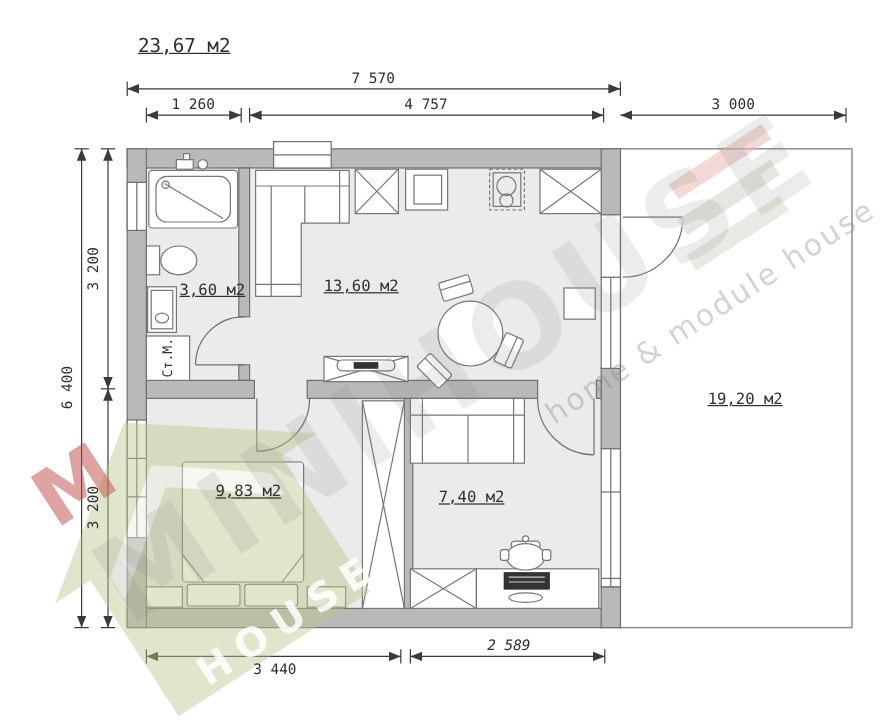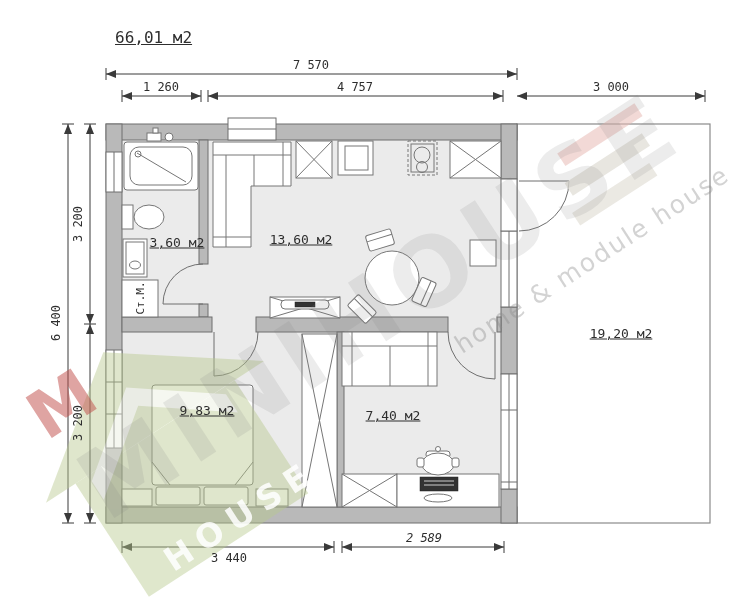--- a/index.html
+++ b/index.html
@@ -270,21 +270,21 @@
       <rect x="-38" y="-42" width="92" height="15" fill="#e8b9b4" opacity="0.55"></rect>
       <rect x="-48" y="-13" width="92" height="15" fill="#e2e0d8" opacity="0.8"></rect>
       <rect x="-58" y="16" width="92" height="15" fill="#e6e4dc" opacity="0.8"></rect>
     </g>
   </svg>
   <div class="wm lab wm-brand">MINIHOUSE</div>
   <div class="wm lab wm-tag">home &amp; module house</div>
   <div class="wm lab wm-house">HOUSE</div>
   <div class="wm lab wm-m">M</div>
 
-  <div class="lab title" style="left:115px;top:28px;">66,01 м2</div>
+  <div class="lab title" style="left:115px;top:28px;">23,67 м2</div>
 
   <div class="lab dim" style="left:311px;top:58px;">7 570</div>
   <div class="lab dim" style="left:161px;top:80px;">1 260</div>
   <div class="lab dim" style="left:355px;top:80px;">4 757</div>
   <div class="lab dim" style="left:611px;top:80px;">3 000</div>
   <div class="lab vdim" style="left:56px;top:323px;">6 400</div>
   <div class="lab vdim" style="left:78px;top:224px;">3 200</div>
   <div class="lab vdim" style="left:78px;top:423px;">3 200</div>
   <div class="lab dim" style="left:229px;top:531px;margin-top:20px;">3 440</div>
   <div class="lab dim" style="left:424px;top:531px;font-style:italic;">2 589</div>

